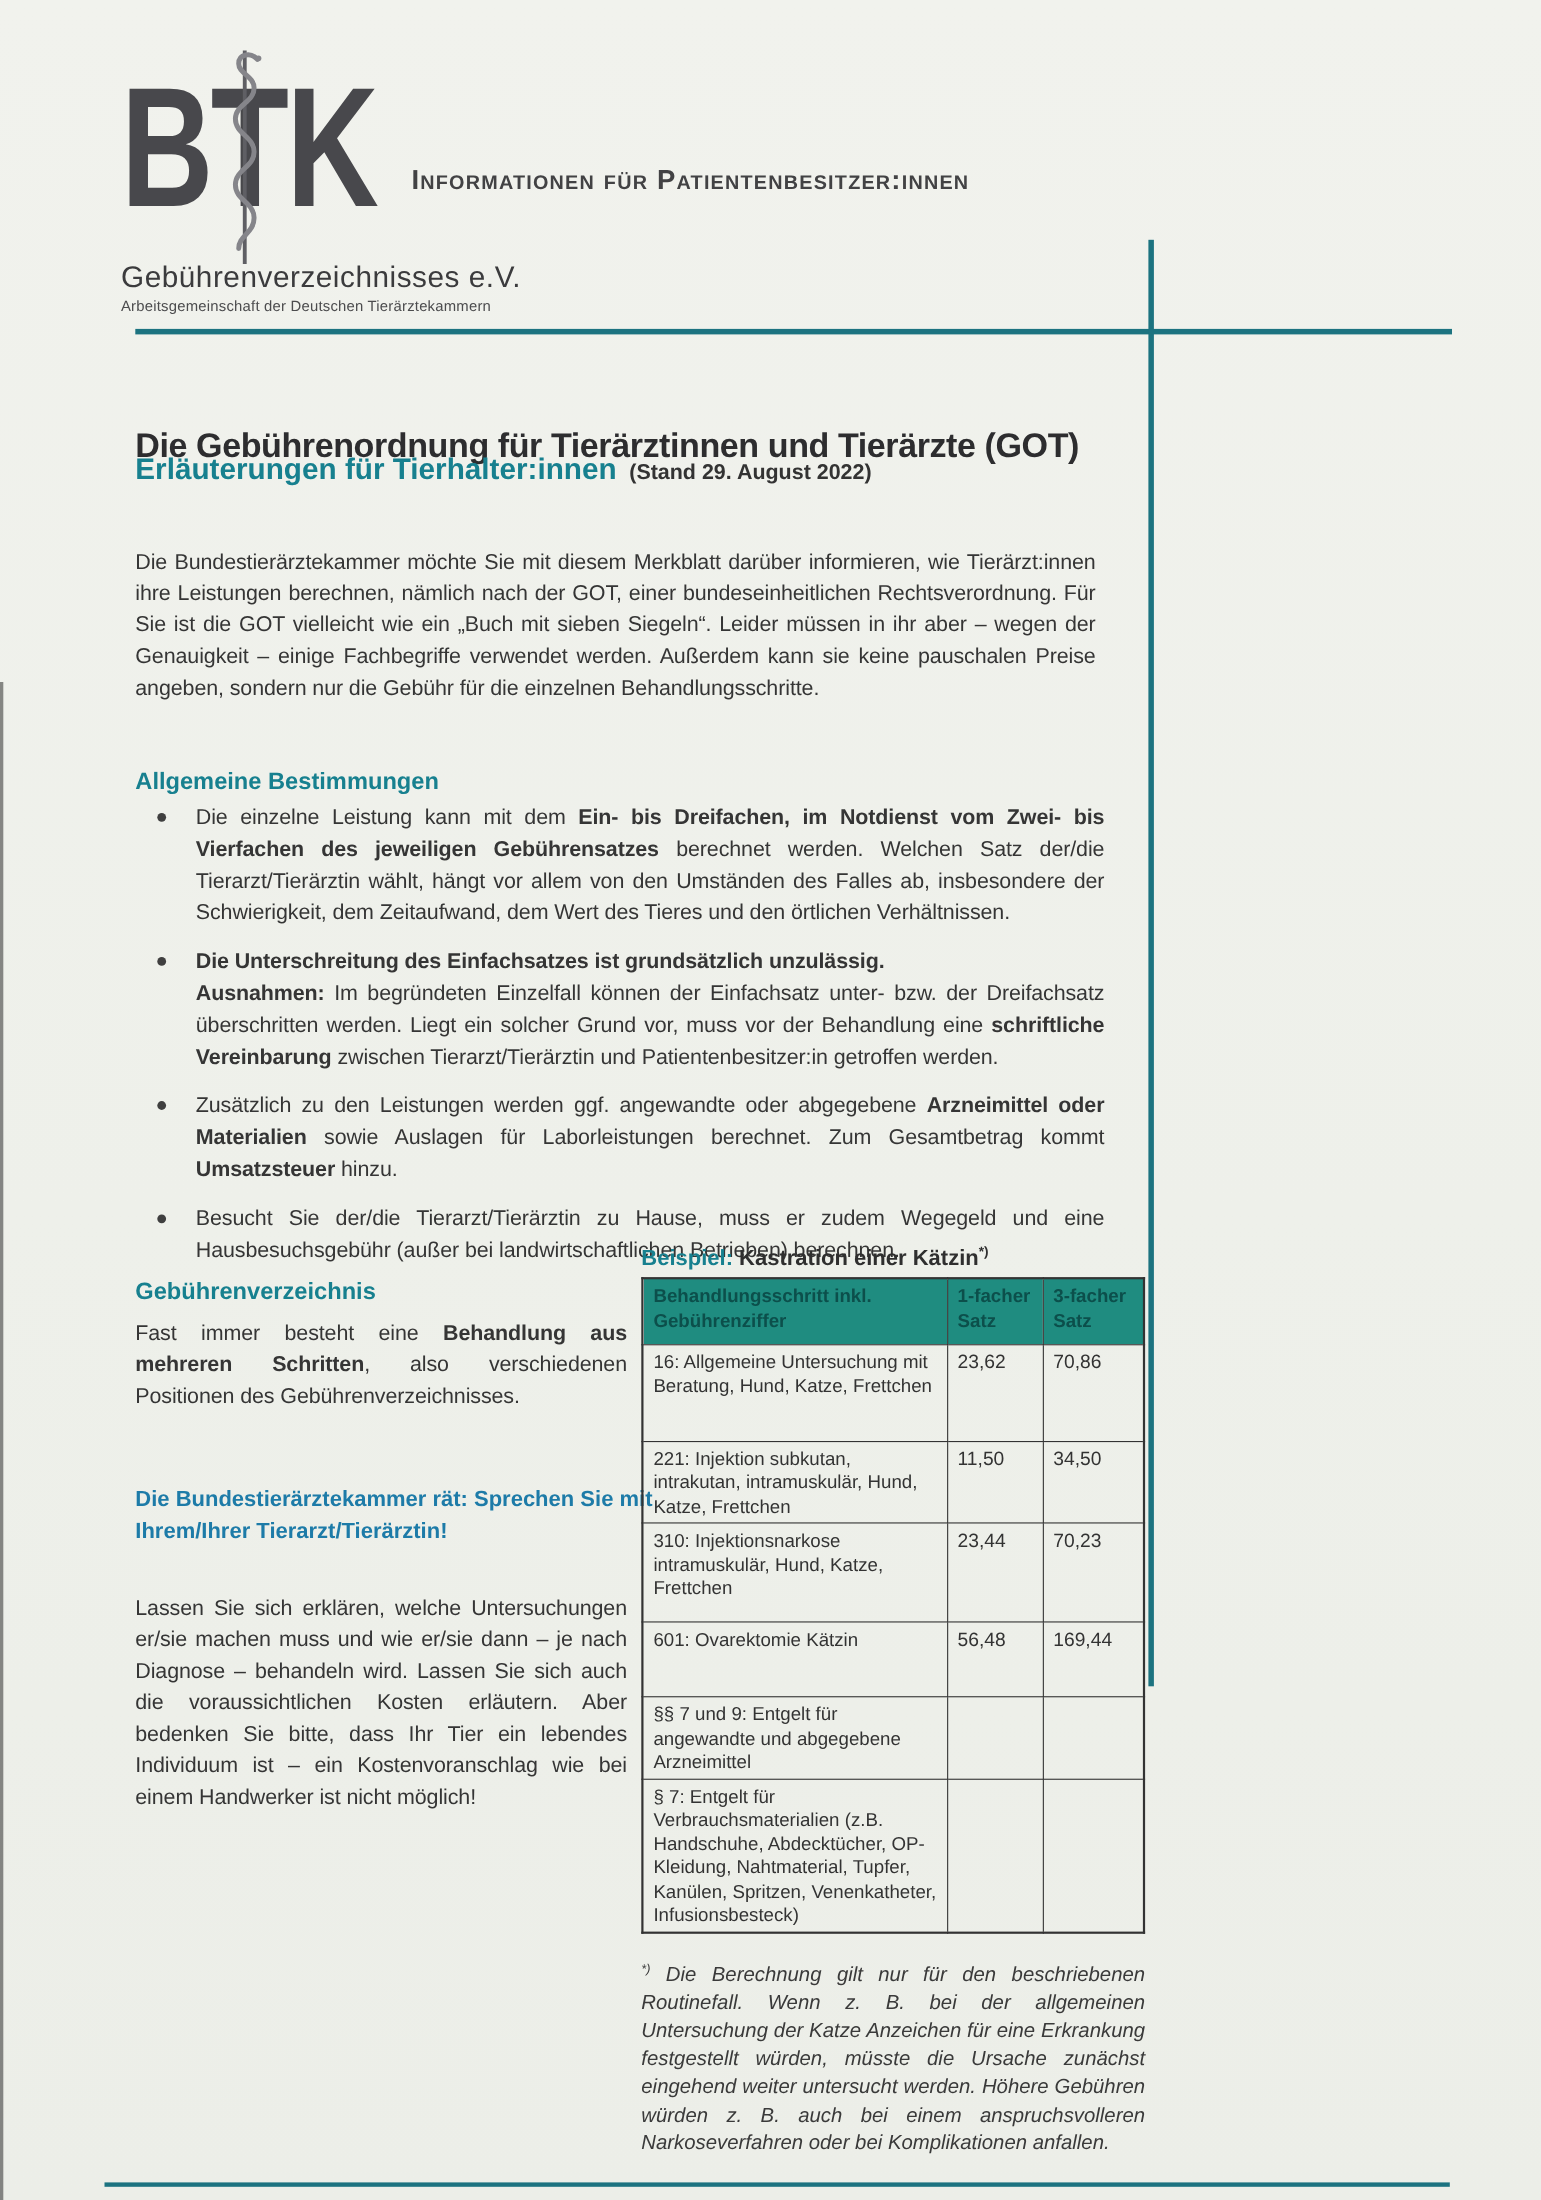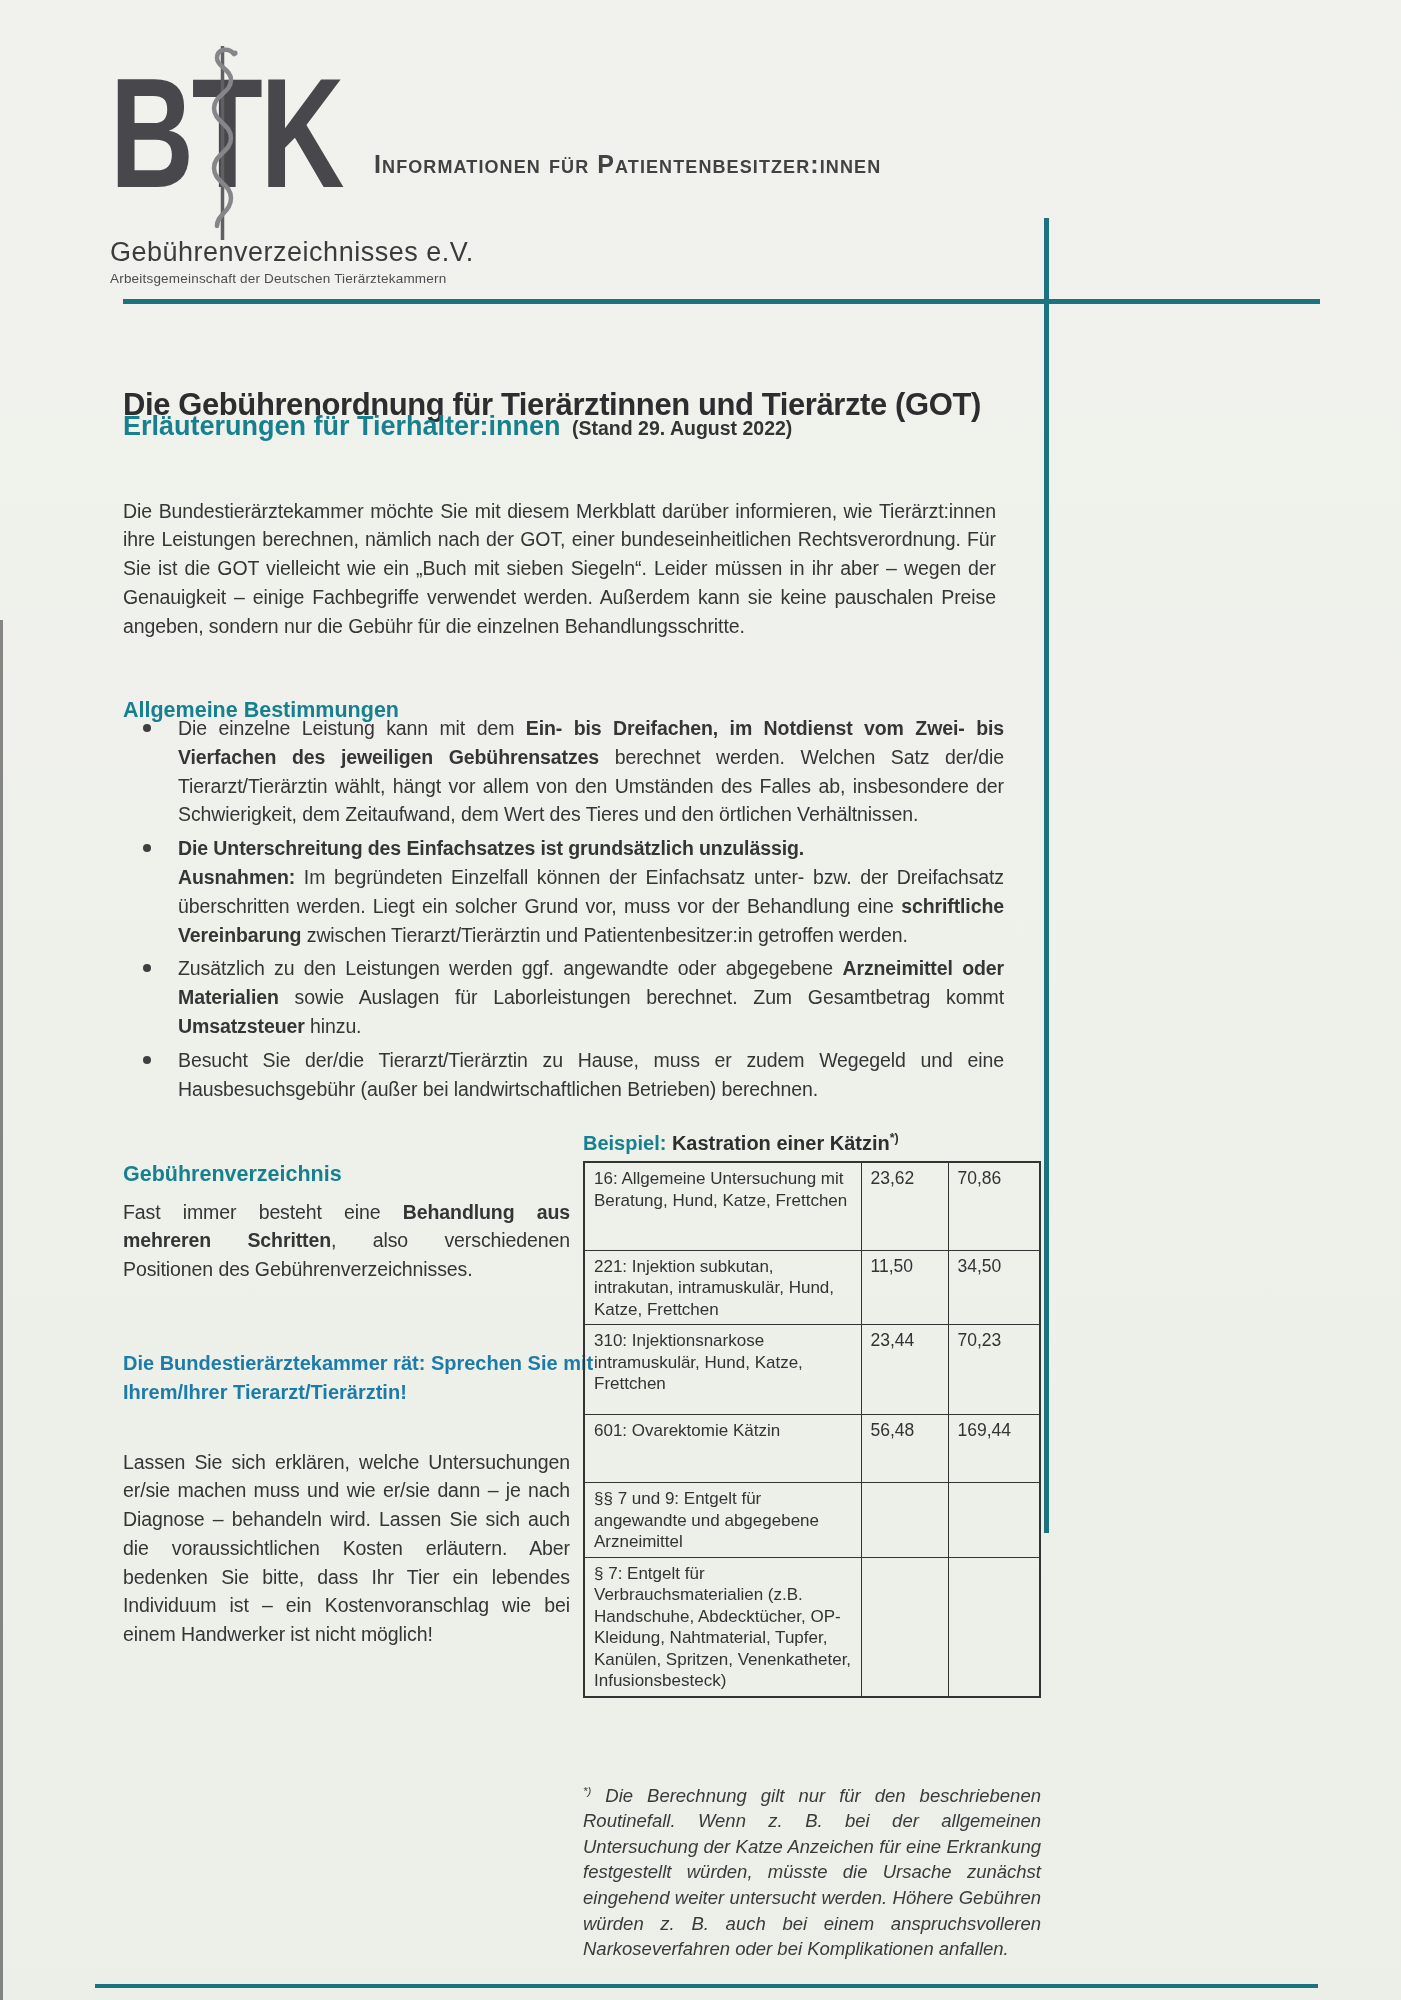--- a/index.html
+++ b/index.html
@@ -40,21 +40,21 @@
   }
   .subtitle-row{position:absolute;left:123px;top:411px;white-space:nowrap;}
   .subtitle-teal{font-size:27px;font-weight:700;color:var(--teal-heading,#17808f);}
   .subtitle-date{font-size:19.5px;font-weight:600;color:#333;margin-left:7px;}
   
   .para{font-size:19.5px;line-height:28.8px;text-align:justify;letter-spacing:-.1px;color:#353535;}
   .intro{position:absolute;left:123px;top:477px;width:873px;}
   .sec-heading{font-size:21.5px;font-weight:700;color:var(--teal-heading,#17808f);}
   .allg-heading{position:absolute;left:123px;top:680px;}
   .bullets{position:absolute;left:123px;top:713px;width:881px;margin:0;padding:0;list-style:none;}
-  .bullets li{position:relative;padding-left:55px;margin:1px 0 5px 0;font-size:19.5px;line-height:28.8px;text-align:justify;letter-spacing:-.1px;}
+  .bullets li{position:relative;padding-left:55px;margin:16px 0 5px 0;font-size:19.5px;line-height:28.8px;text-align:justify;letter-spacing:-.1px;}
   .dot{position:absolute;left:20px;top:10px;width:8px;height:8px;border-radius:50%;background:#3f3f3f;}
   
   .gv-heading{position:absolute;left:123px;top:1144px;}
   .gv-para{position:absolute;left:123px;top:1178px;width:447px;}
   .advice-heading{position:absolute;left:123px;top:1332px;width:472px;
     font-size:20px;font-weight:700;line-height:29.5px;color:var(--advice-heading,#1d7ba8);}
   .advice-para{position:absolute;left:123px;top:1428px;width:447px;}
   
   .table-title{position:absolute;left:583px;top:1131px;font-size:20px;font-weight:600;color:#2f2f2f;white-space:nowrap;}
   table.fees{
@@ -150,20 +150,25 @@
 
   <div class="table-title"><span style="font-weight: 700; color: rgb(23, 128, 143);">Beispiel:</span><span style="font-weight: 700;"> Kastration einer Kätzin</span><span style="font-weight: 700; vertical-align: super; font-size: 0.62em;">*)</span></div>
 
   <table class="fees">
     <colgroup>
         <col class="c-label">
         <col class="c-v1">
         <col class="c-v2">
       </colgroup>
     <tbody>
+      <tr class="rh-hd">
+        <th>Behandlungsschritt inkl. Gebührenziffer</th>
+        <th>1-facher Satz</th>
+        <th>3-facher Satz</th>
+      </tr>
       <tr class="rh-88">
         <td>16: Allgemeine Untersuchung mit Beratung, Hund, Katze, Frettchen</td>
         <td class="num">23,62</td>
         <td class="num">70,86</td>
       </tr>
       <tr class="rh-60">
         <td>221: Injektion subkutan, intrakutan, intramuskulär, Hund, Katze, Frettchen</td>
         <td class="num">11,50</td>
         <td class="num">34,50</td>
       </tr>

